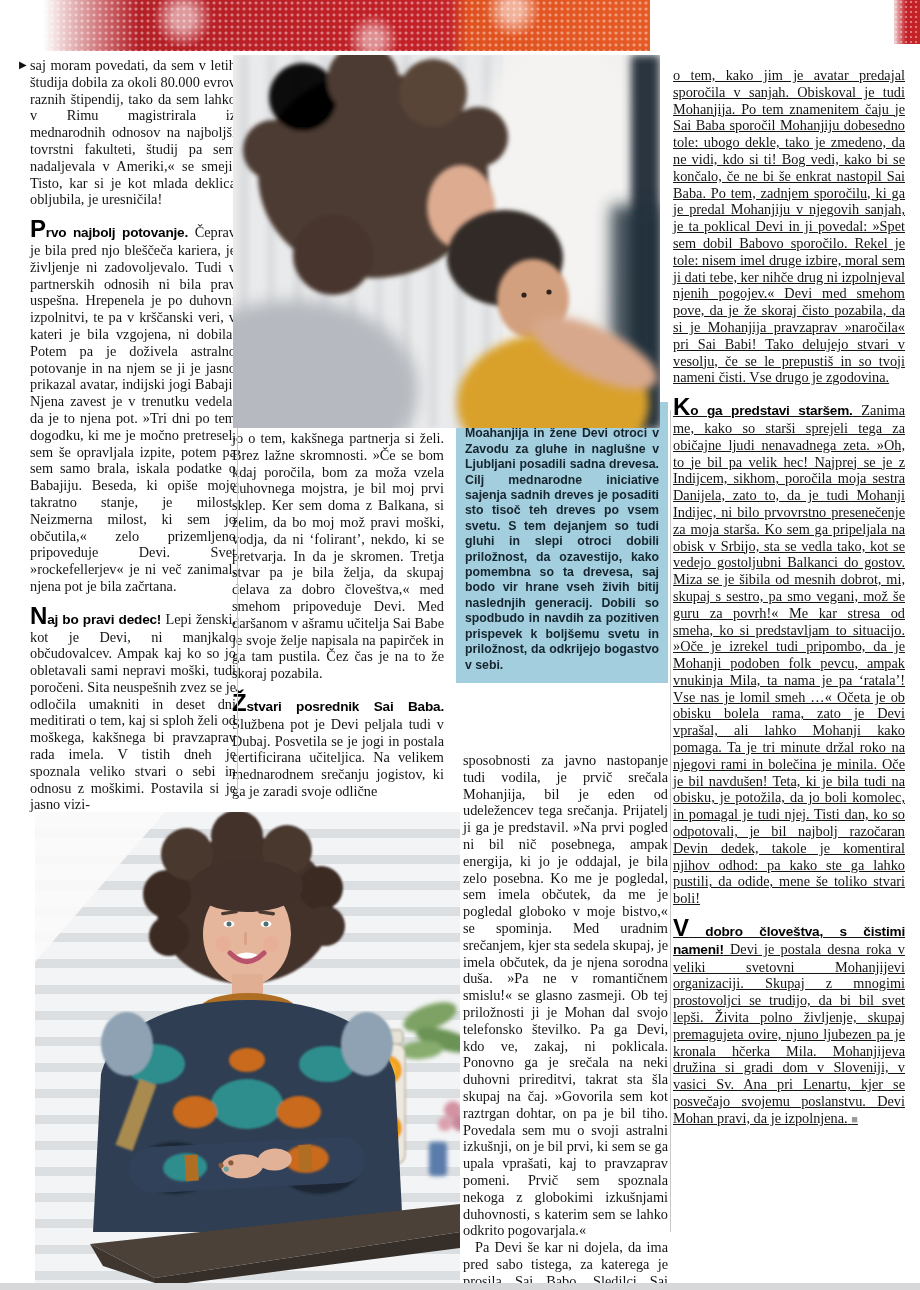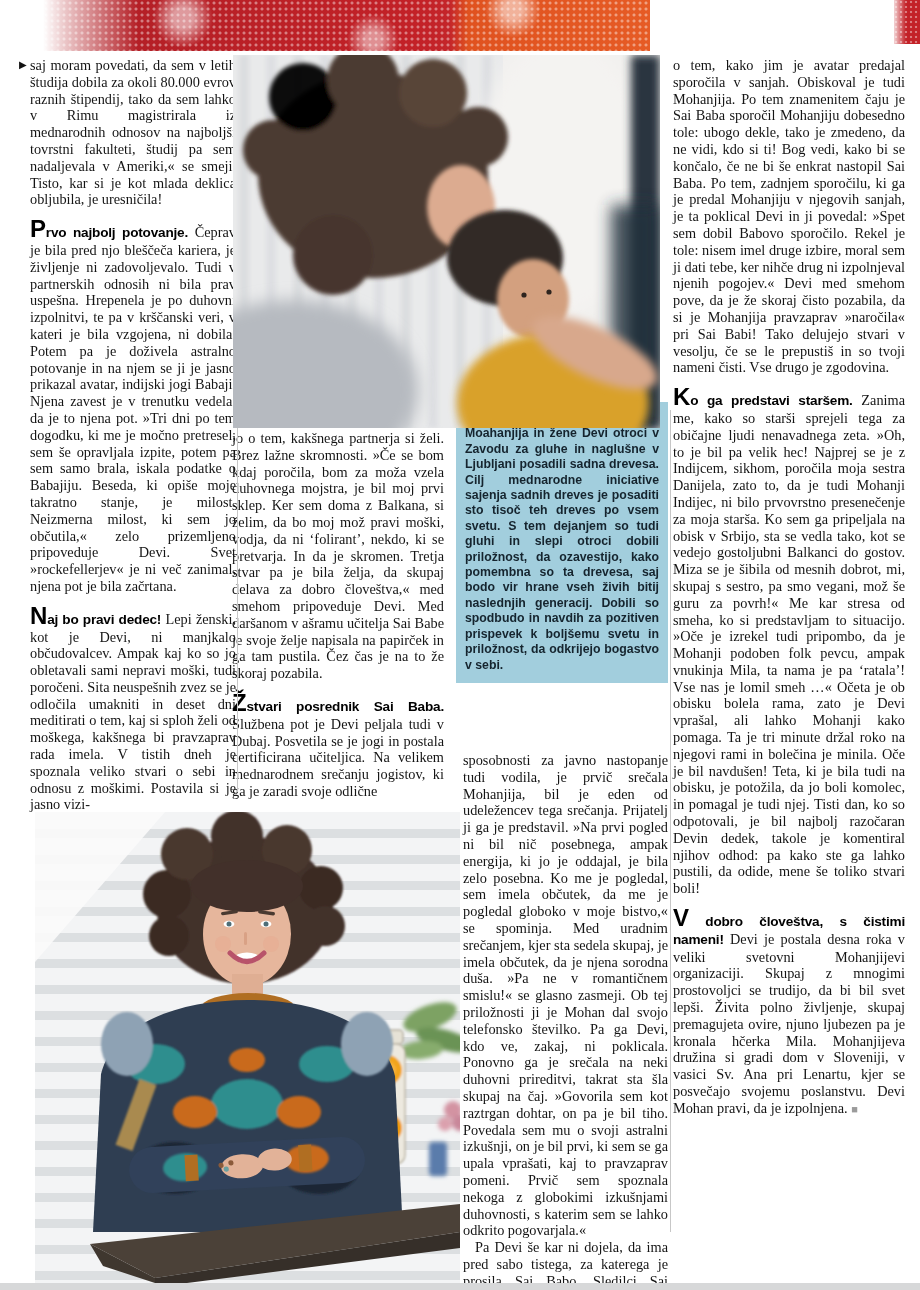--- a/index.html
+++ b/index.html
@@ -32,21 +32,21 @@
   .hd{font-family:"Liberation Sans", sans-serif;font-weight:700;font-size:13.6px;
       letter-spacing:-0.2px;color:#000;}
   .hd-init{font-family:"Liberation Sans", sans-serif;font-weight:700;font-size:24px;line-height:16px;}
   .lead-arrow{position:absolute;left:19px;top:59px;font-size:10px;color:#111;
       font-family:"DejaVu Sans", sans-serif;}
   .endmark{color:#9b9b9b;font-size:11px;font-family:"Liberation Sans",sans-serif;}
 
   #col1{left:30px;top:57px;width:206px;}
   #col2{left:232px;top:430px;width:212px;}
   #col3{left:463px;top:752px;width:205px;}
-  #col4{left:673px;top:57px;width:232px;}
+  #col4{left:673px;top:67px;width:232px;text-decoration:underline;}
 
   
   .infobox{position:absolute;left:456px;top:402px;width:194px;min-height:248px;
     background:#a2cedd;padding:9px 9px 10px 9px;
     font-family:"Liberation Sans", sans-serif;font-weight:700;font-size:12.3px;
     line-height:15.4px;color:#15242e;text-align:justify;}
 
   
   .vrule{position:absolute;width:1px;background:#c7c7c7;}
   #vrule-a{left:237px;top:64px;height:728px;}

